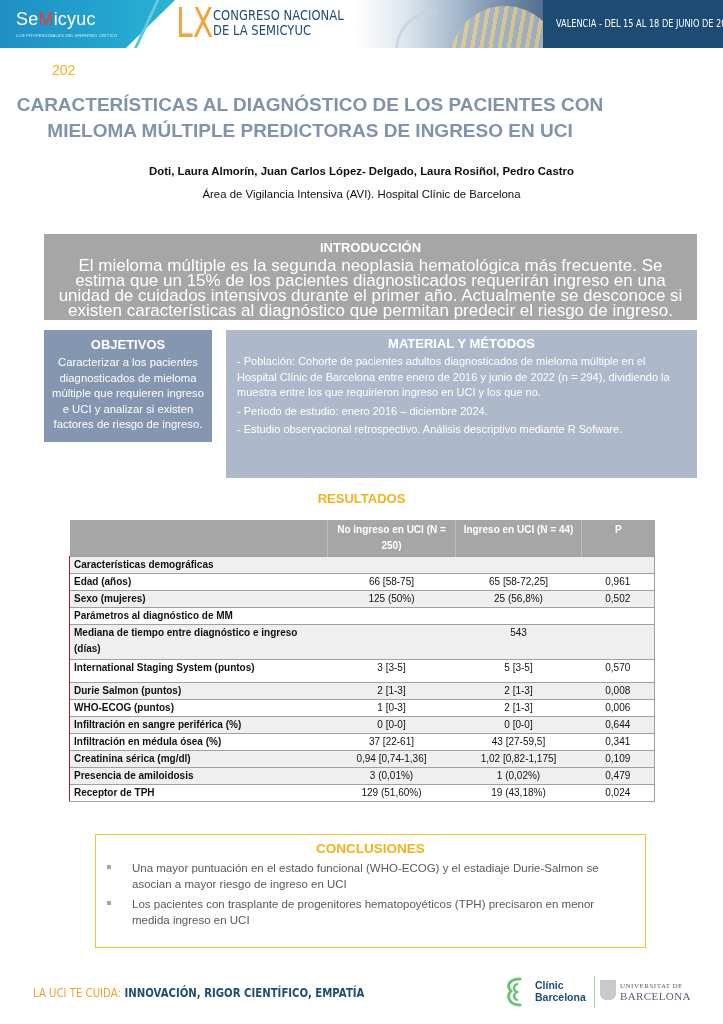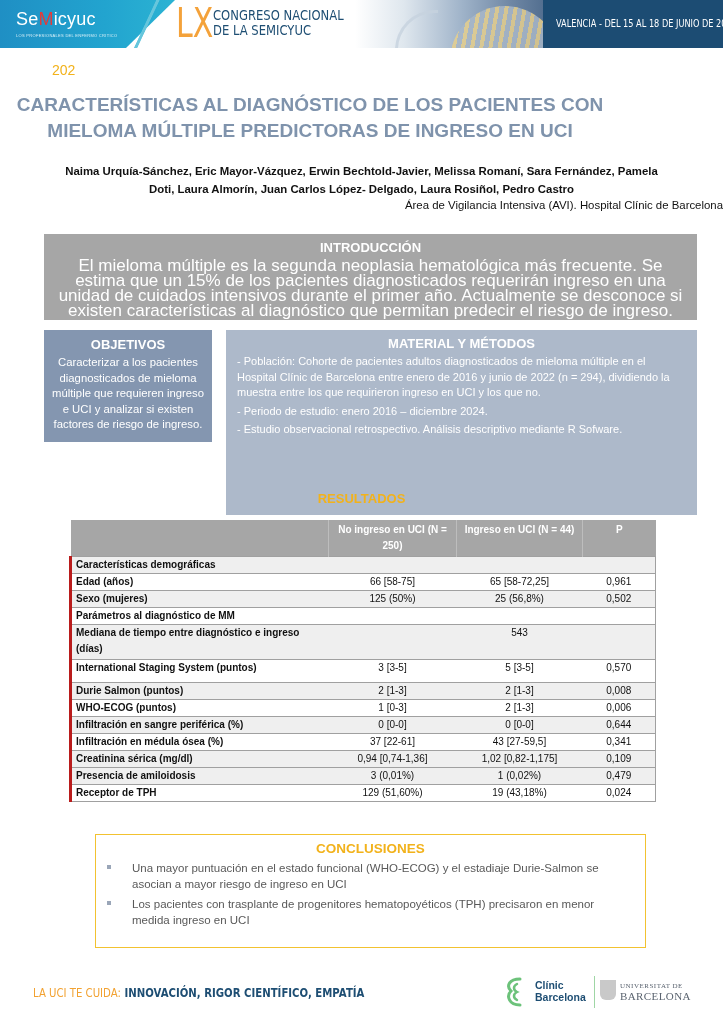--- a/index.html
+++ b/index.html
@@ -31,57 +31,57 @@
   .banner-right { position:absolute; left:543px; top:0; width:180px; height:48px; background:#1c4c73; }
   .valencia { position:absolute; left:556px; top:17px; color:#fff; font-size:10.5px; white-space:nowrap;
       font-family:"DejaVu Sans", sans-serif; transform:scaleX(0.78); transform-origin:left top; }
 
   
   .poster-id { position:absolute; left:52px; top:62px; color:#f2b21b; font-size:14px; }
   .title { position:absolute; left:0; width:620px; top:92px; text-align:center; color:#7f93ac;
       font-size:19px; line-height:26px; font-weight:bold; }
   .authors { position:absolute; left:30px; width:663px; top:162px; text-align:center; font-size:11.4px;
       line-height:18px; font-weight:bold; color:#111; }
-  .affil { position:absolute; left:0; width:723px; top:199px; text-align:right; font-size:11.4px; color:#111; }
+  .affil { position:absolute; left:0; width:723px; top:188px; text-align:center; font-size:11.4px; color:#111; }
 
   
   .intro { position:absolute; left:44px; top:234px; width:653px; height:86px; background:#a6a6a6;
       color:#fff; text-align:center; }
   .intro h2 { margin:6px 0 3px; font-size:13px; font-weight:bold; }
   .intro p { margin:0 14px; font-size:17px; line-height:15px; }
 
   
   .obj { position:absolute; left:44px; top:330px; width:168px; height:112px; background:#8496b0;
       color:#fff; text-align:center; }
   .obj h2 { margin:7px 0 3px; font-size:13px; font-weight:bold; }
   .obj p { margin:0 6px; font-size:11.3px; line-height:15.5px; }
 
   
-  .mm { position:absolute; left:226px; top:330px; width:471px; height:185px; background:#adb9ca; color:#fff; }
+  .mm { position:absolute; left:226px; top:330px; width:471px; height:148px; background:#adb9ca; color:#fff; }
   .mm h2 { margin:6px 0 3px; text-align:center; font-size:13px; font-weight:bold; }
   .mm p { margin:0 10px 3px 11px; font-size:11px; line-height:15.5px; }
 
   
   .res-title { position:absolute; left:0; width:723px; top:491px; text-align:center; color:#f2b21b;
       font-size:13px; font-weight:bold; }
   table.results { position:absolute; left:69px; top:520px; width:585px; border-collapse:collapse;
       font-size:10px; table-layout:fixed; }
   table.results th { background:#a6a6a6; color:#fff; font-weight:bold; text-align:center; vertical-align:top;
       line-height:16px; padding:2px 2px 2px; border-left:1px solid #bdbdbd; }
   table.results th:first-child { border-left:none; }
   table.results td { border-top:1px solid #a0a0a0; padding:0 4px; line-height:16px; height:16px; }
   table.results tr.alt td { background:#efefef; }
   table.results tr.white td { background:#ffffff; }
   table.results td.lbl { font-weight:bold; text-align:left; }
   table.results td.num { text-align:center; }
   table.results tr.tall td { height:34px; vertical-align:top; }
   table.results tr.mid td { height:22px; vertical-align:top; }
   table.results tbody tr:last-child td { border-bottom:1px solid #a0a0a0; }
   table.results td:last-child { border-right:1px solid #a0a0a0; }
-  table.results td:first-child { border-left:3px solid #b91c1c; }
+  table.results td:first-child { border-left:1px solid #b91c1c; }
 
   
   .concl { position:absolute; left:95px; top:834px; width:551px; height:114px; border:1.5px solid #f2c230;
       box-sizing:border-box; }
   .concl h2 { margin:6px 0 4px; text-align:center; color:#f2b21b; font-size:13.5px; font-weight:bold; }
   .concl ul { list-style:none; margin:0; padding:0 20px 0 11px; }
   .concl li { position:relative; padding-left:25px; font-size:11.5px; line-height:16px; color:#595959;
       margin-bottom:4px; }
   .concl li .bullet { position:absolute; left:0; top:5px; width:4px; height:4px; background:#9aa6b8; }
 
@@ -120,21 +120,20 @@
   <div class="banner-right"></div>
   <div class="valencia">VALENCIA - DEL 15 AL 18 DE JUNIO DE 2025</div>
 </div>
 
 <div class="poster-id">202</div>
 <div class="title">
   <div>CARACTERÍSTICAS AL DIAGNÓSTICO DE LOS PACIENTES CON</div>
   <div>MIELOMA MÚLTIPLE PREDICTORAS DE INGRESO EN UCI</div>
 </div>
 <div class="authors">
-  <div>Naima Urquía-Sánchez, Eric Mayor-Vázquez, Erwin Bechtold-Javier, Melissa Romaní, Sara Fernández, Pamela</div>
   <div>Doti, Laura Almorín, Juan Carlos López- Delgado, Laura Rosiñol, Pedro Castro</div>
 </div>
 <div class="affil">Área de Vigilancia Intensiva (AVI). Hospital Clínic de Barcelona</div>
 
 <div class="intro">
   <h2>INTRODUCCIÓN</h2>
   <p>El mieloma múltiple es la segunda neoplasia hematológica más frecuente. Se estima que un 15% de los pacientes diagnosticados requerirán ingreso en una unidad de cuidados intensivos durante el primer año. Actualmente se desconoce si existen características al diagnóstico que permitan predecir el riesgo de ingreso.</p>
 </div>
 
 <div class="obj">

